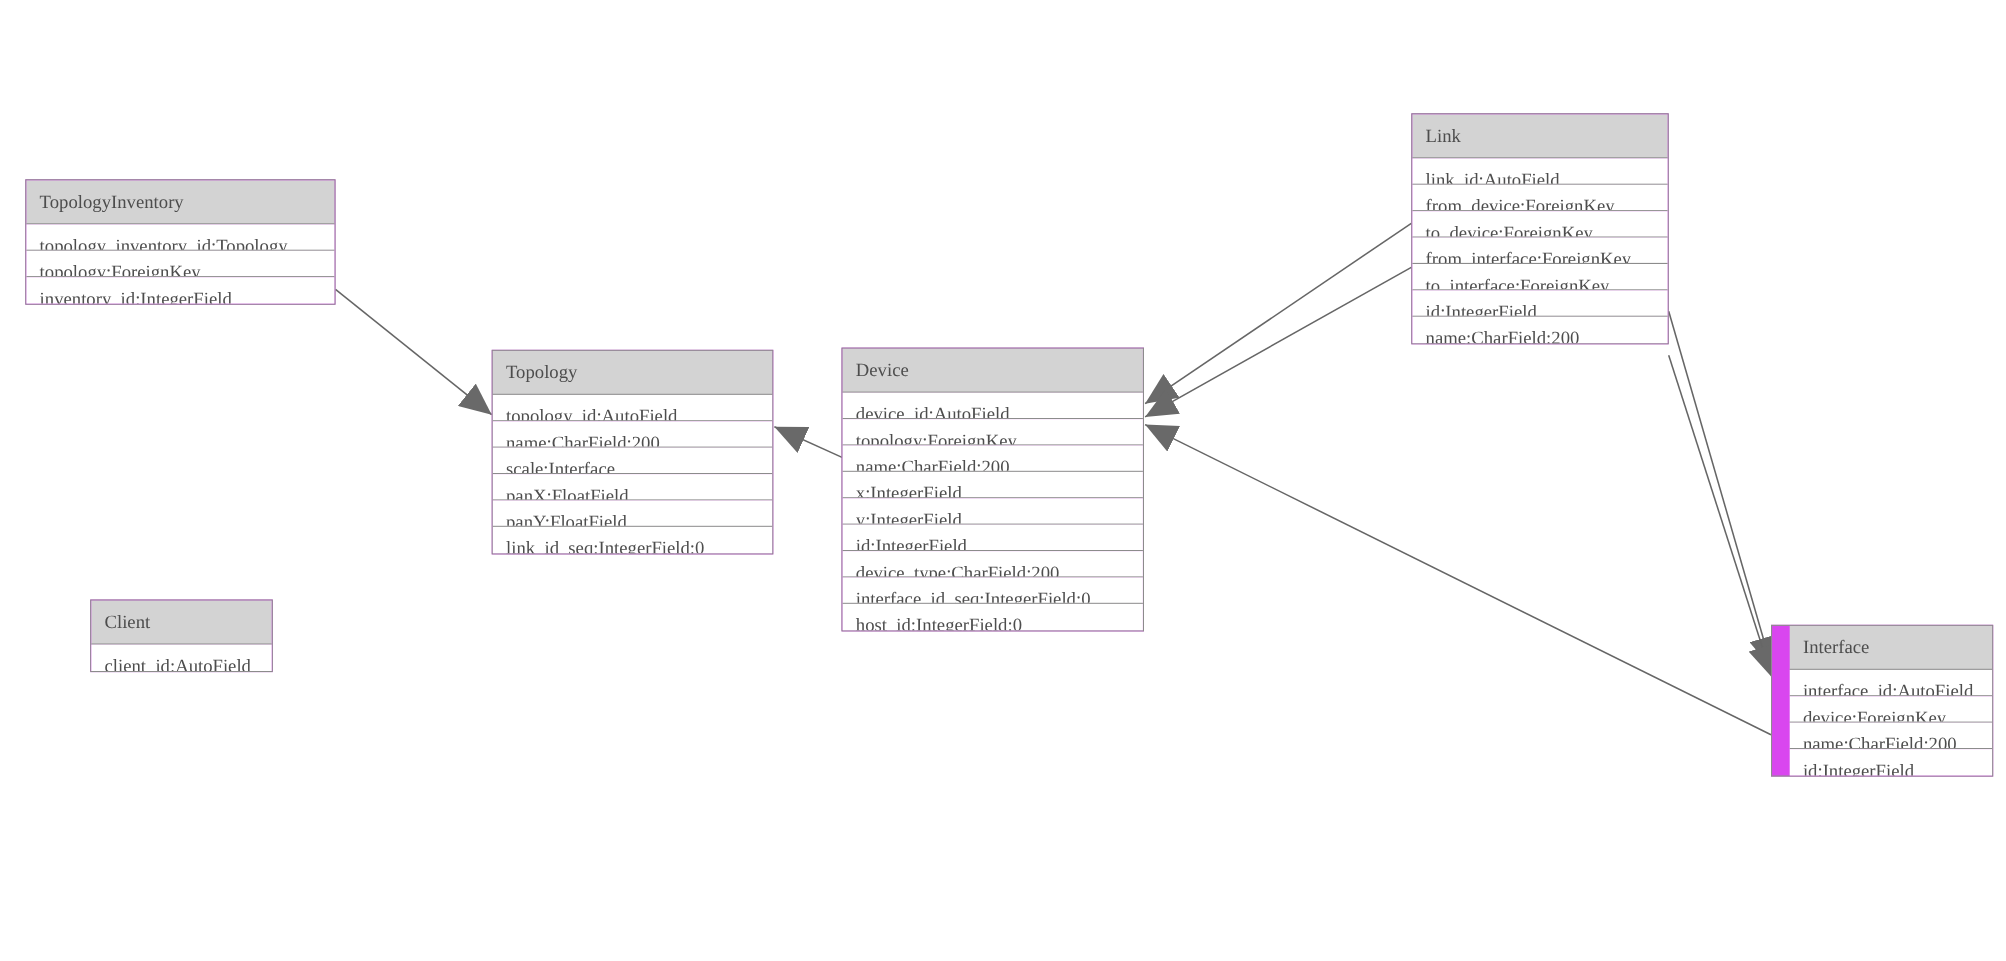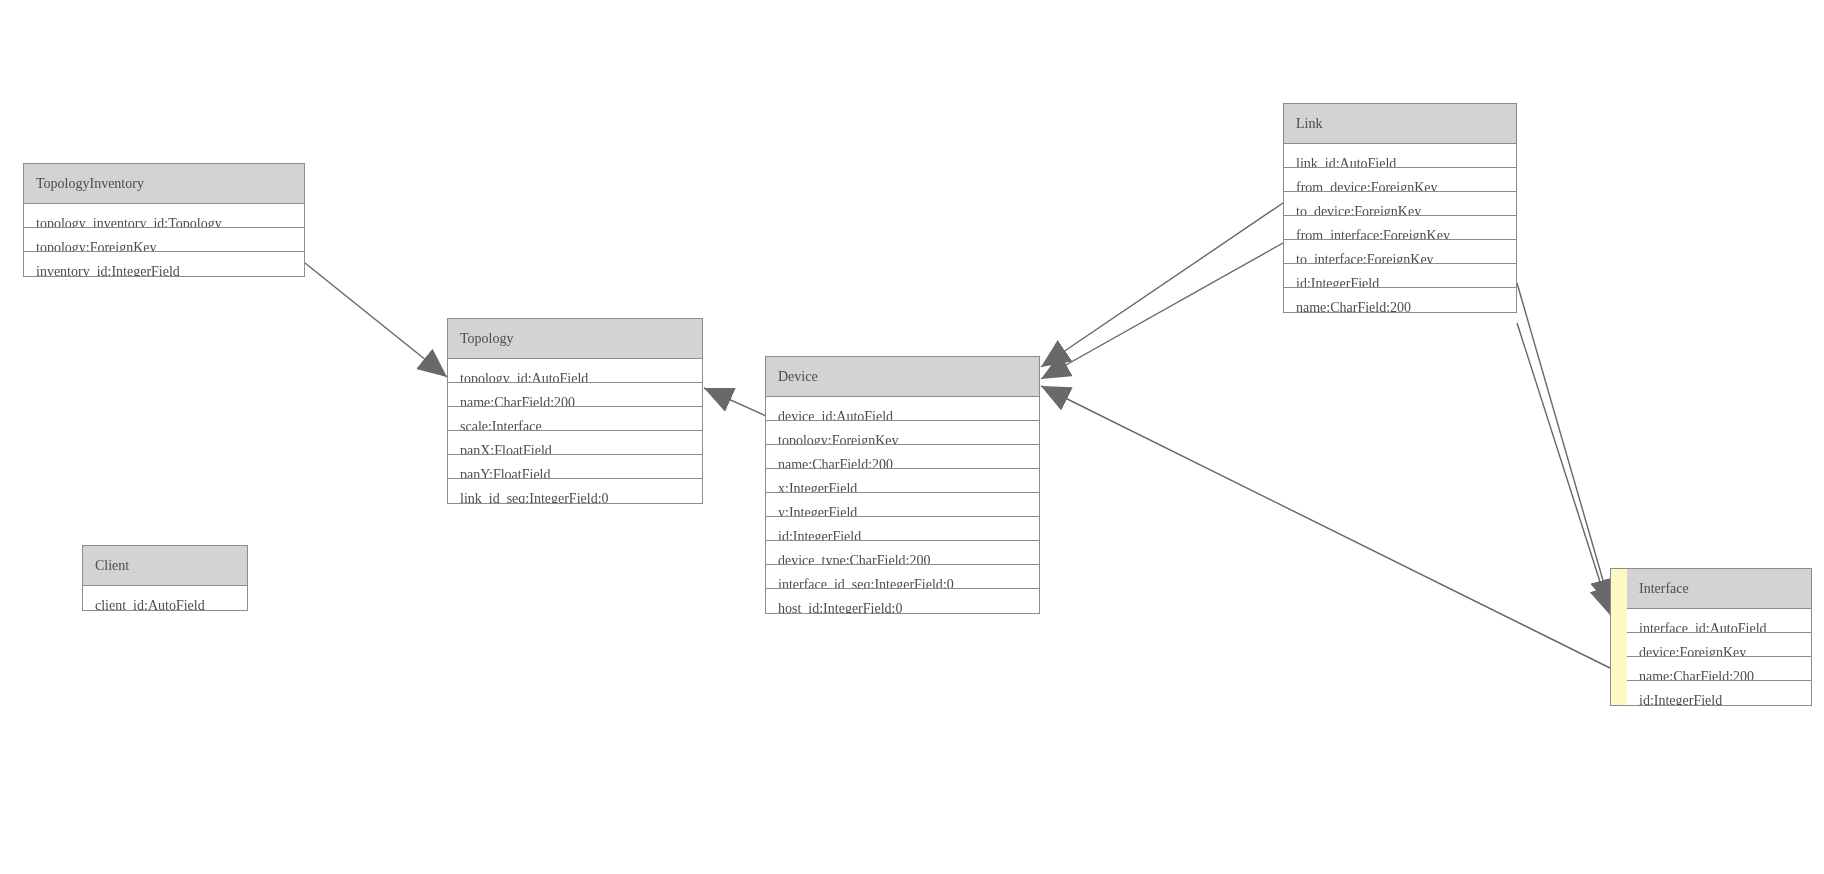--- a/index.html
+++ b/index.html
@@ -13,23 +13,23 @@
     width: 1824px; height: 874px;
     background: #ffffff;
     overflow: hidden;
   }
   #connectors {
     position: absolute; left: 0; top: 0;
     width: 1824px; height: 874px;
   }
   .entity {
     position: absolute;
-    background: #fef9c3;
+    background: #d946ef;
     border: 1.5px solid #8c8c8c;
-    font-size: 14px;
+    font-size: 17px;
     color: #4d4d4d;
   }
   .entity-header {
     height: 40px;
     line-height: 39px;
     padding-left: 12px;
     background: #d3d3d3;
     border-bottom: 1.5px solid #8c8c8c;
     white-space: nowrap;
     overflow: hidden;
@@ -78,21 +78,21 @@
         <div class="entity-row">name:CharField:200</div>
         <div class="entity-row">scale:Interface</div>
         <div class="entity-row">panX:FloatField</div>
         <div class="entity-row">panY:FloatField</div>
         <div class="entity-row">link_id_seq:IntegerField:0</div>
       </div>
       <div class="entity" style="left: 82px; top: 527px; width: 166px; margin-top: 18px;">
         <div class="entity-header">Client</div>
         <div class="entity-row">client_id:AutoField</div>
       </div>
-      <div class="entity" style="left: 765px; top: 316px; width: 275px; margin-top: 40px;">
+      <div class="entity" style="left: 765px; top: 316px; width: 275px;">
         <div class="entity-header">Device</div>
         <div class="entity-row">device_id:AutoField</div>
         <div class="entity-row">topology:ForeignKey</div>
         <div class="entity-row">name:CharField:200</div>
         <div class="entity-row">x:IntegerField</div>
         <div class="entity-row">y:IntegerField</div>
         <div class="entity-row">id:IntegerField</div>
         <div class="entity-row">device_type:CharField:200</div>
         <div class="entity-row">interface_id_seq:IntegerField:0</div>
         <div class="entity-row">host_id:IntegerField:0</div>

